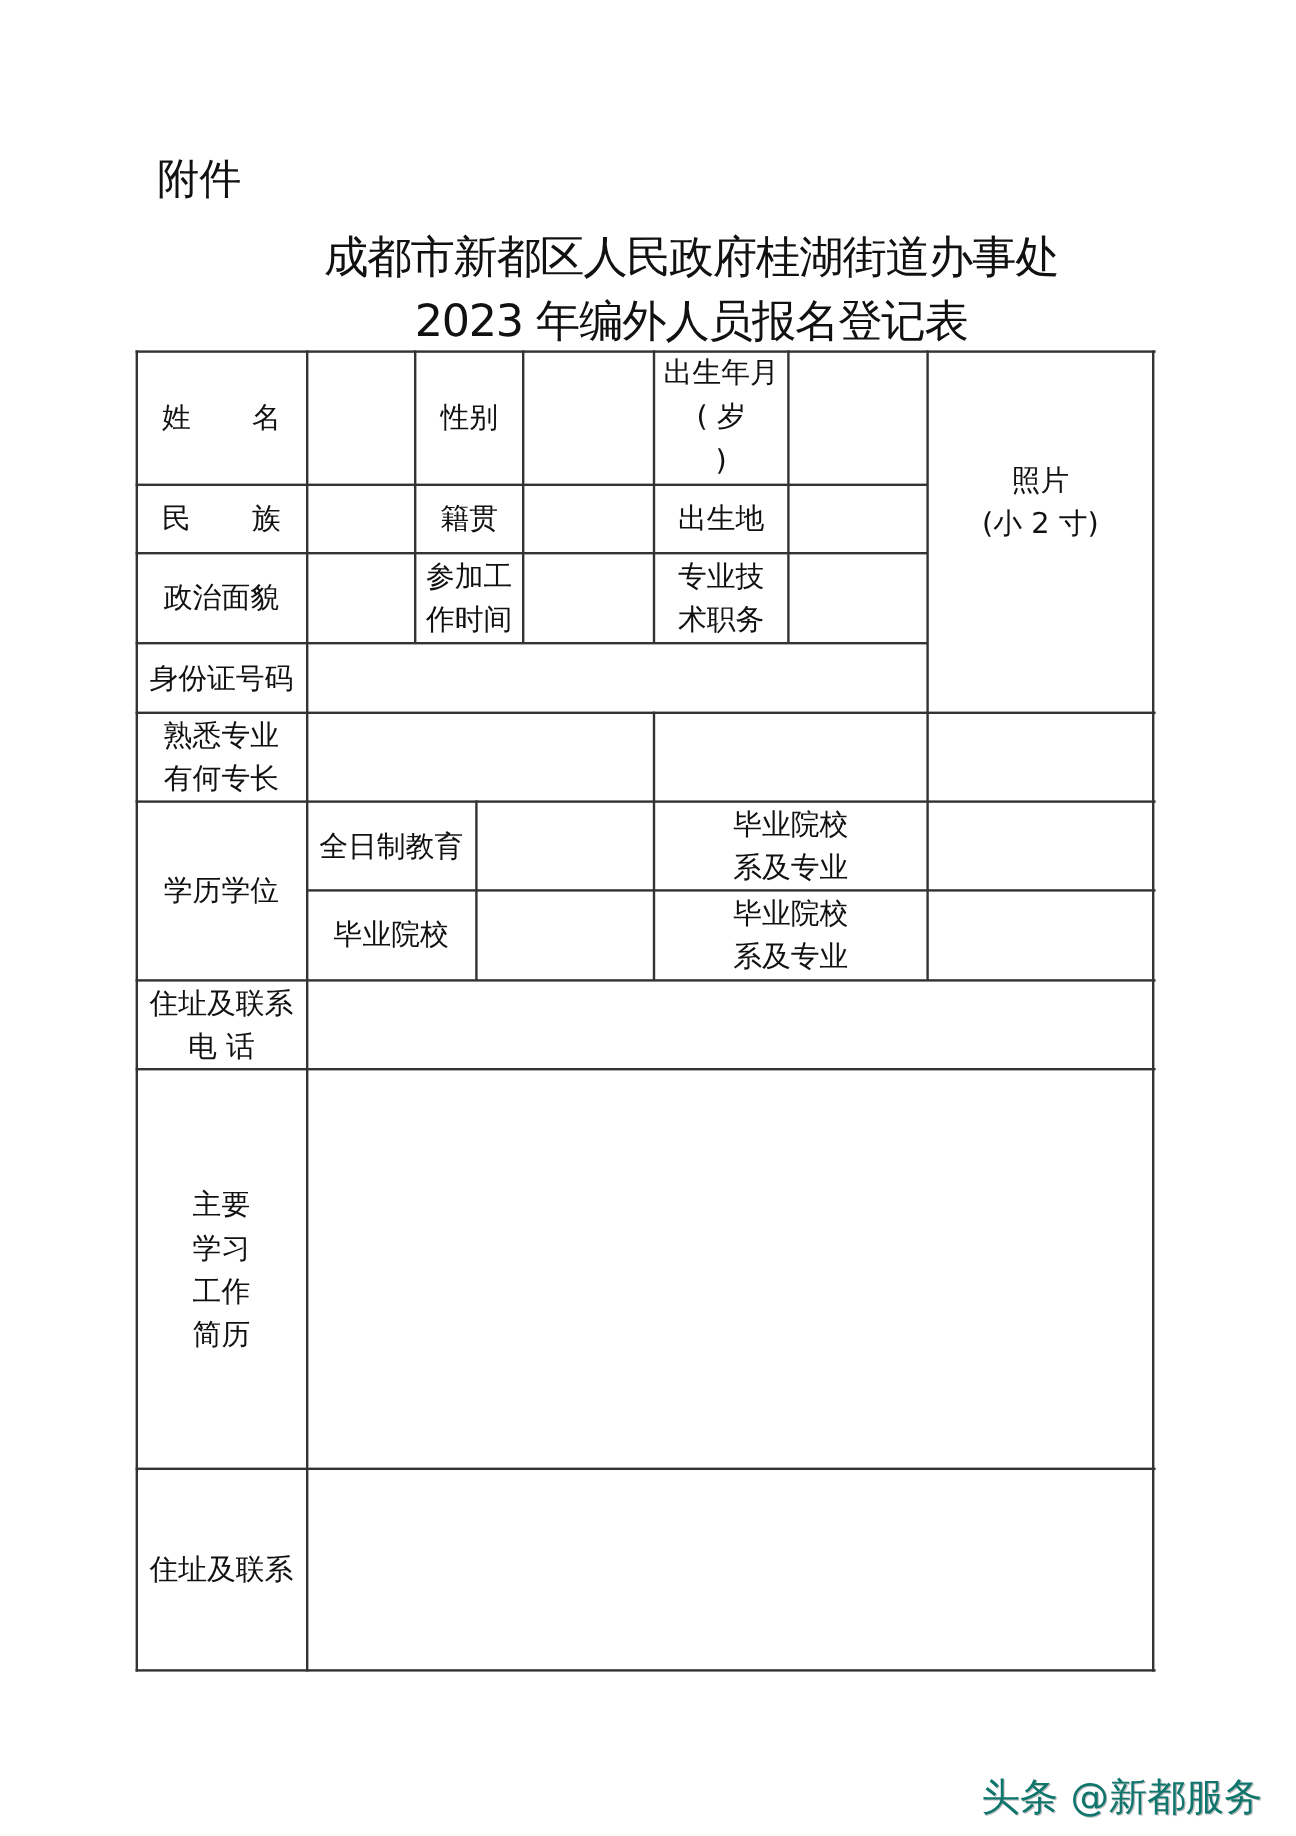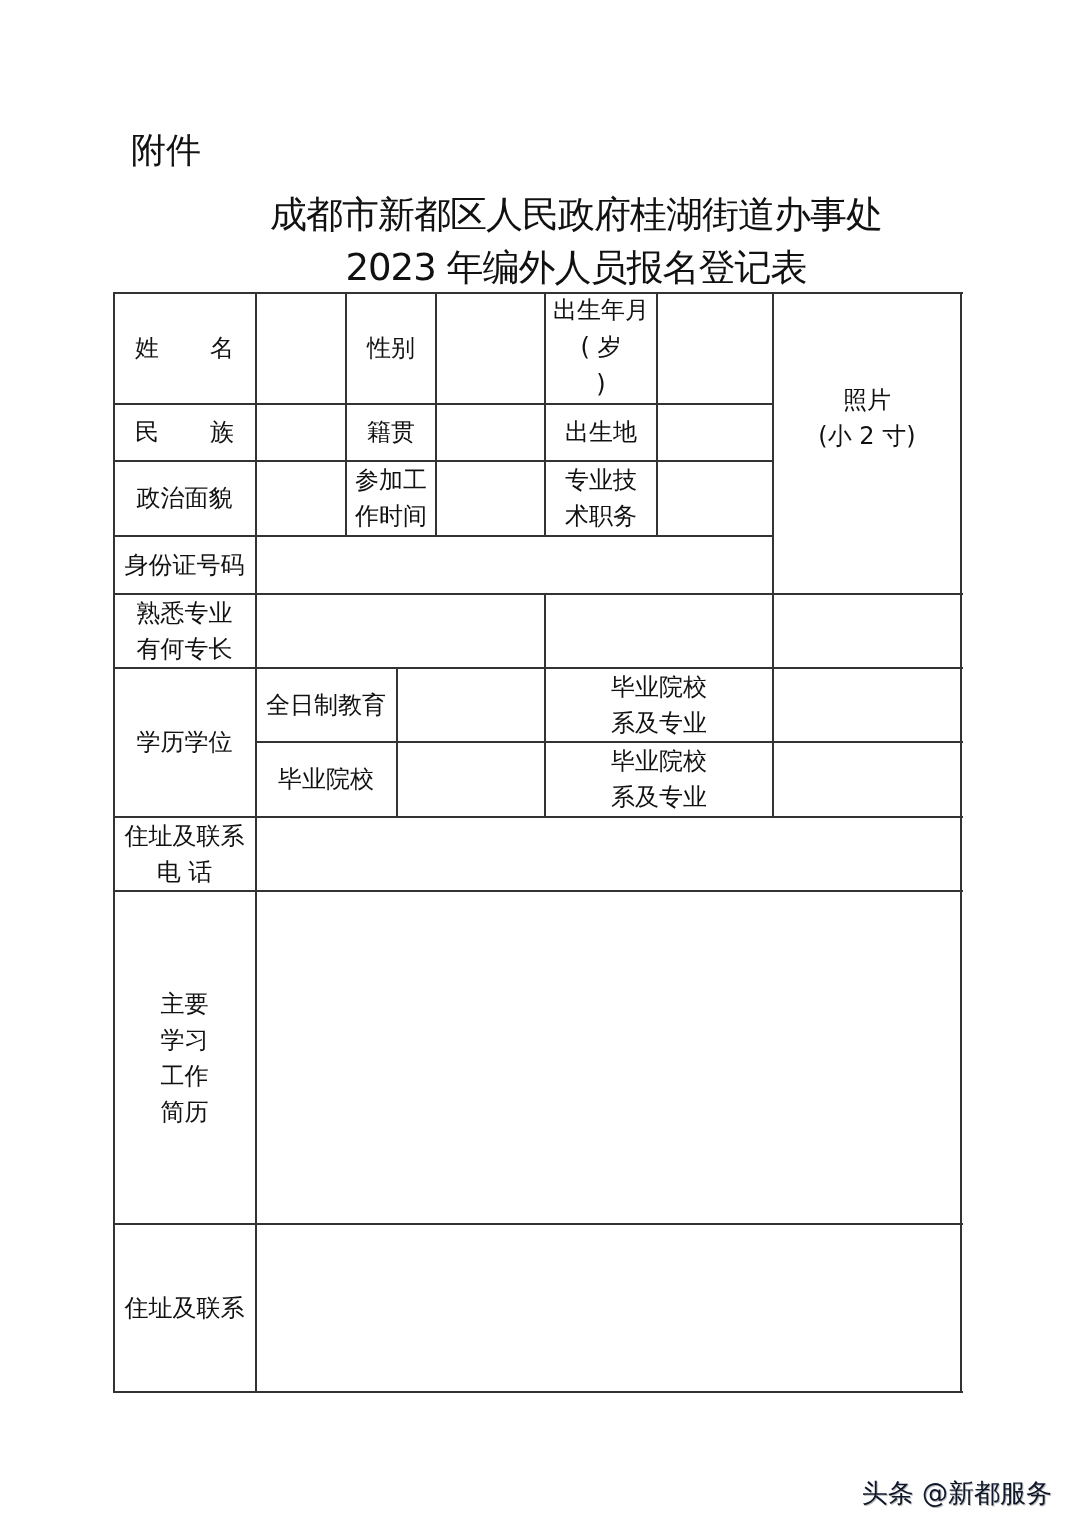--- a/index.html
+++ b/index.html
@@ -23,21 +23,21 @@
     position: absolute; box-sizing: border-box;
     display: flex; align-items: center; justify-content: center; text-align: center;
     font-size: 24px; line-height: 36px; white-space: pre-line;
   }
   .line { position: absolute; background: #333; }
   .h { height: 2px; }
   .v { width: 2px; }
   .input-cell { cursor: text; }
   .spaced { letter-spacing: 0.9em; padding-left: 0.9em; }
   .footer {
-    position: absolute; right: 28px; top: 1476px; font-size: 26px; color: #0f172a;
+    position: absolute; right: 28px; top: 1476px; font-size: 32px; color: #0f766e;
     text-shadow: 1px 1px 0 #bbb;
   }
 </style>
 </head>
 <body>
 
 <div class="attach">附件</div>
 <div class="title t1">成都市新都区人民政府桂湖街道办事处</div>
 <div class="title t2">2023 年编外人员报名登记表</div>
 

